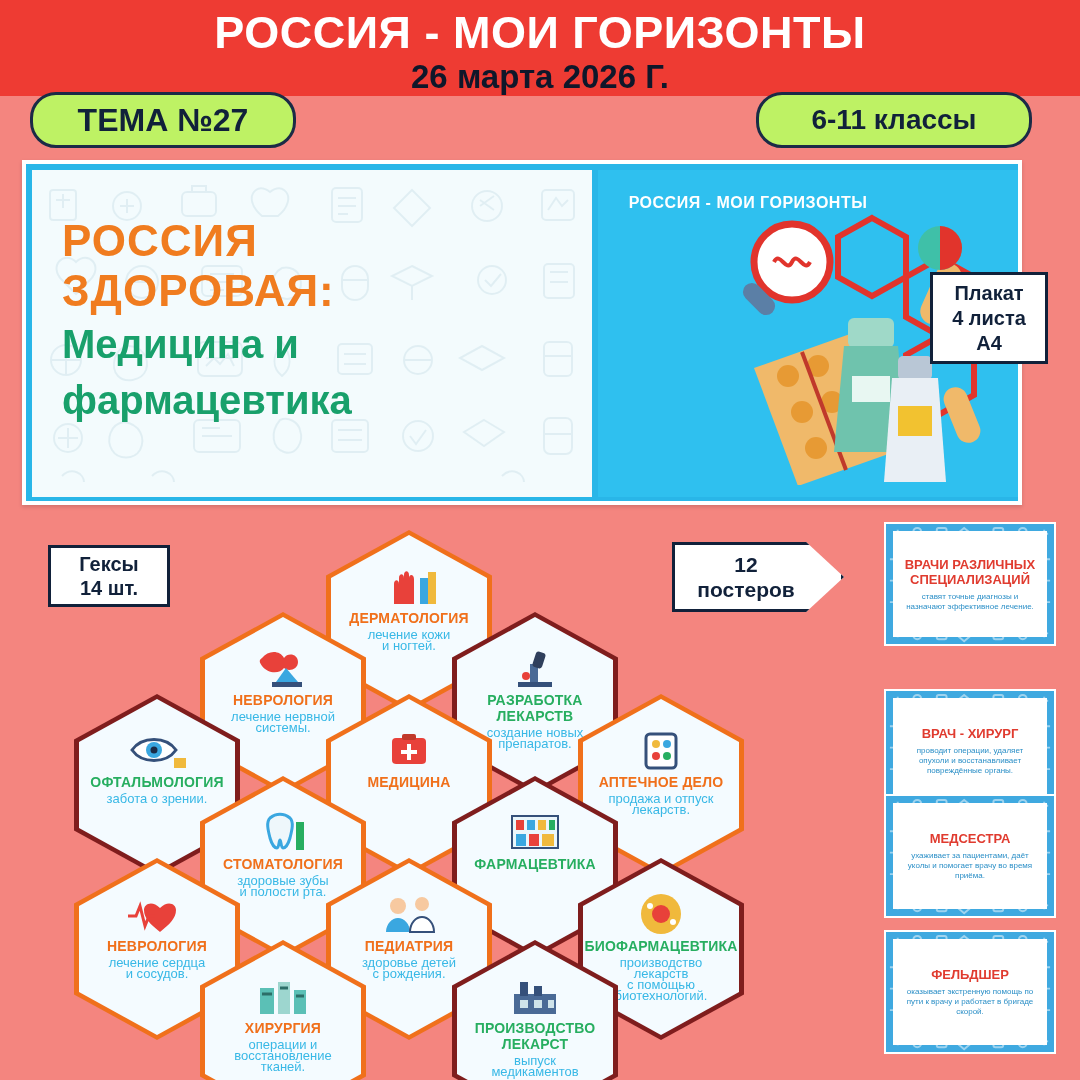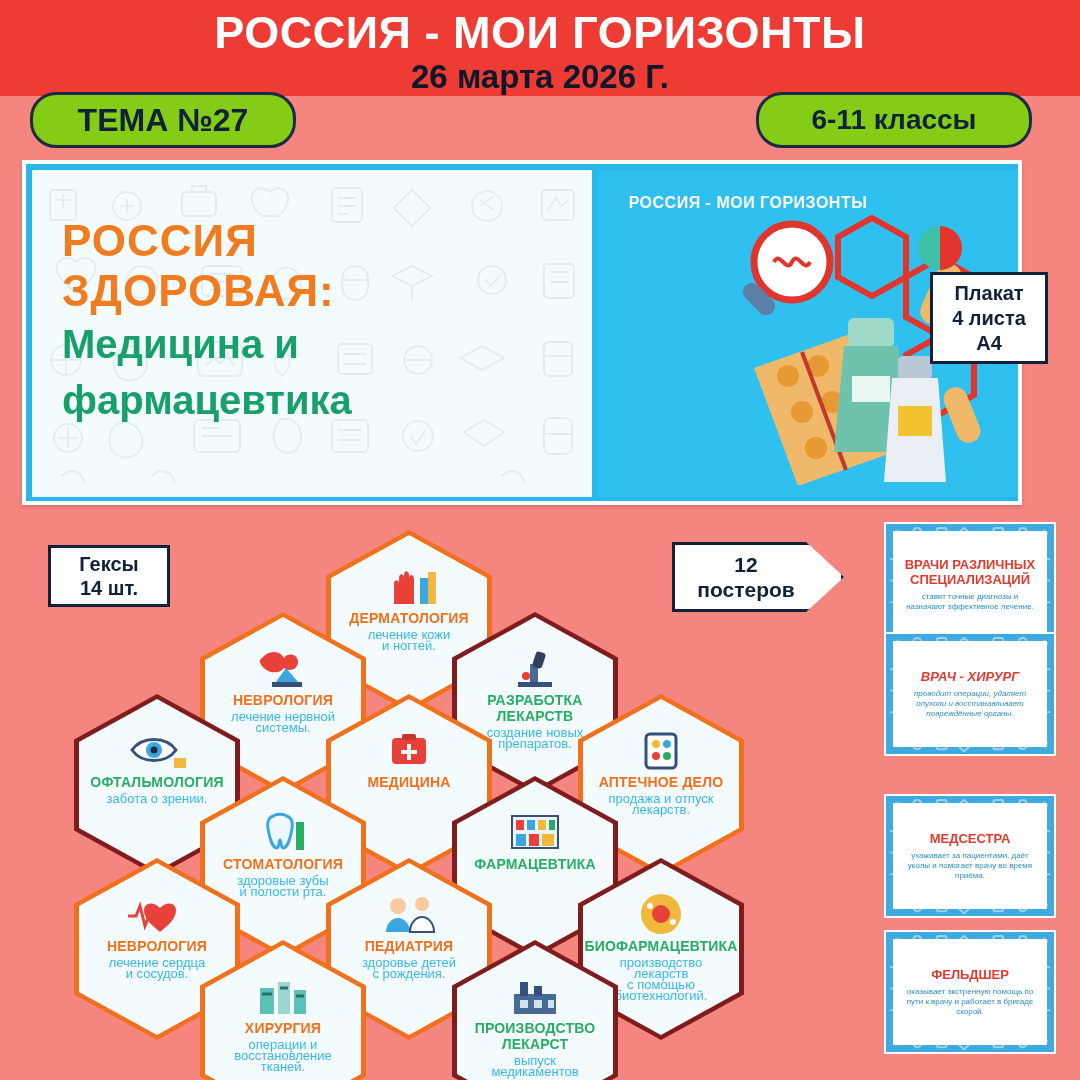--- a/index.html
+++ b/index.html
@@ -30,21 +30,21 @@
   }
   .header-date {
     position: absolute; left: 0; top: 58px; width: 1080px;
     text-align: center;
     font-size: 33px; font-weight: bold; color: #0f172a;
     line-height: 38px;
   }
 
   .pill {
     position: absolute;
-    background: #84cc16;
+    background: #bef264;
     border: 3px solid #1b2b46;
     border-radius: 26px;
     display: flex; align-items: center; justify-content: center;
     font-weight: bold; color: #11213a;
   }
   .pill-theme { left: 30px; top: 92px; width: 266px; height: 56px; font-size: 32px; }
   .pill-grades { left: 756px; top: 92px; width: 276px; height: 56px; font-size: 28px; }
 
   
   .banner {
@@ -477,21 +477,21 @@
             <rect x="110" y="110" width="10" height="8" rx="2"></rect>
             <path d="M80 4l6 5-6 5-6-5zM80 110l6 5-6 5-6-5z"></path>
             <path d="M4 36h10M4 58h10M4 80h10M158 36h10M158 58h10M158 80h10"></path>
           </g>
         </svg>
         <div class="poster-inner">
           <div class="poster-title">ВРАЧИ РАЗЛИЧНЫХ СПЕЦИАЛИЗАЦИЙ</div>
           <div class="poster-text">ставят точные диагнозы и назначают эффективное лечение.</div>
         </div>
       </div>
-      <div class="poster" style="top: 632px; font-style: italic;">
+      <div class="poster" style="top: 689px;">
         <svg class="poster-dots" viewBox="0 0 172 124">
           <g fill="none" stroke="#ffffff" stroke-width="2" opacity="0.9">
             <path d="M8 10h8M12 6v8M158 10h8M162 6v8M8 112h8M12 108v8M158 112h8M162 108v8"></path>
             <circle cx="32" cy="8" r="4"></circle>
             <circle cx="140" cy="8" r="4"></circle>
             <circle cx="32" cy="114" r="4"></circle>
             <circle cx="140" cy="114" r="4"></circle>
             <rect x="52" y="4" width="10" height="8" rx="2"></rect>
             <rect x="110" y="4" width="10" height="8" rx="2"></rect>
             <rect x="52" y="110" width="10" height="8" rx="2"></rect>

